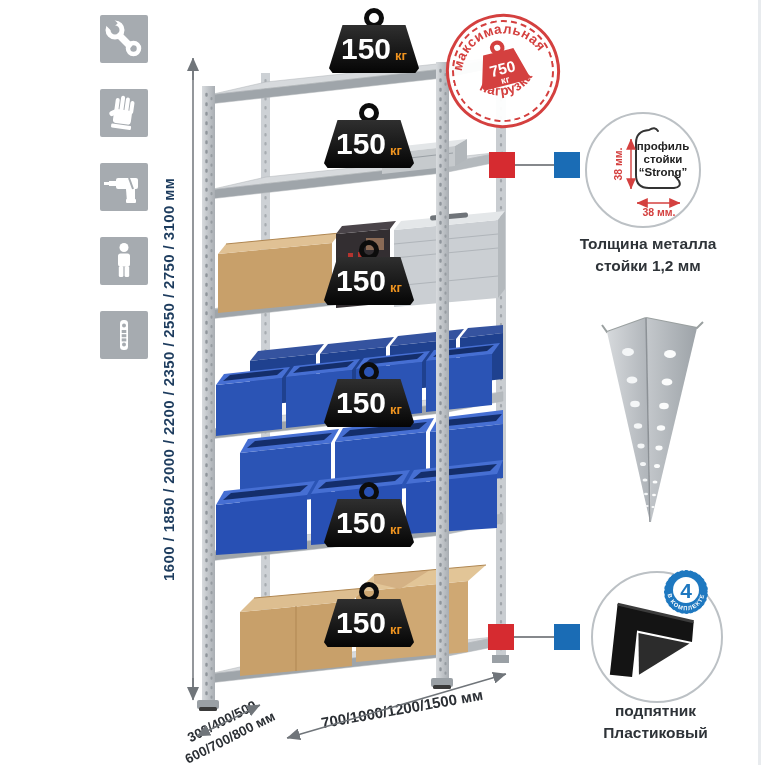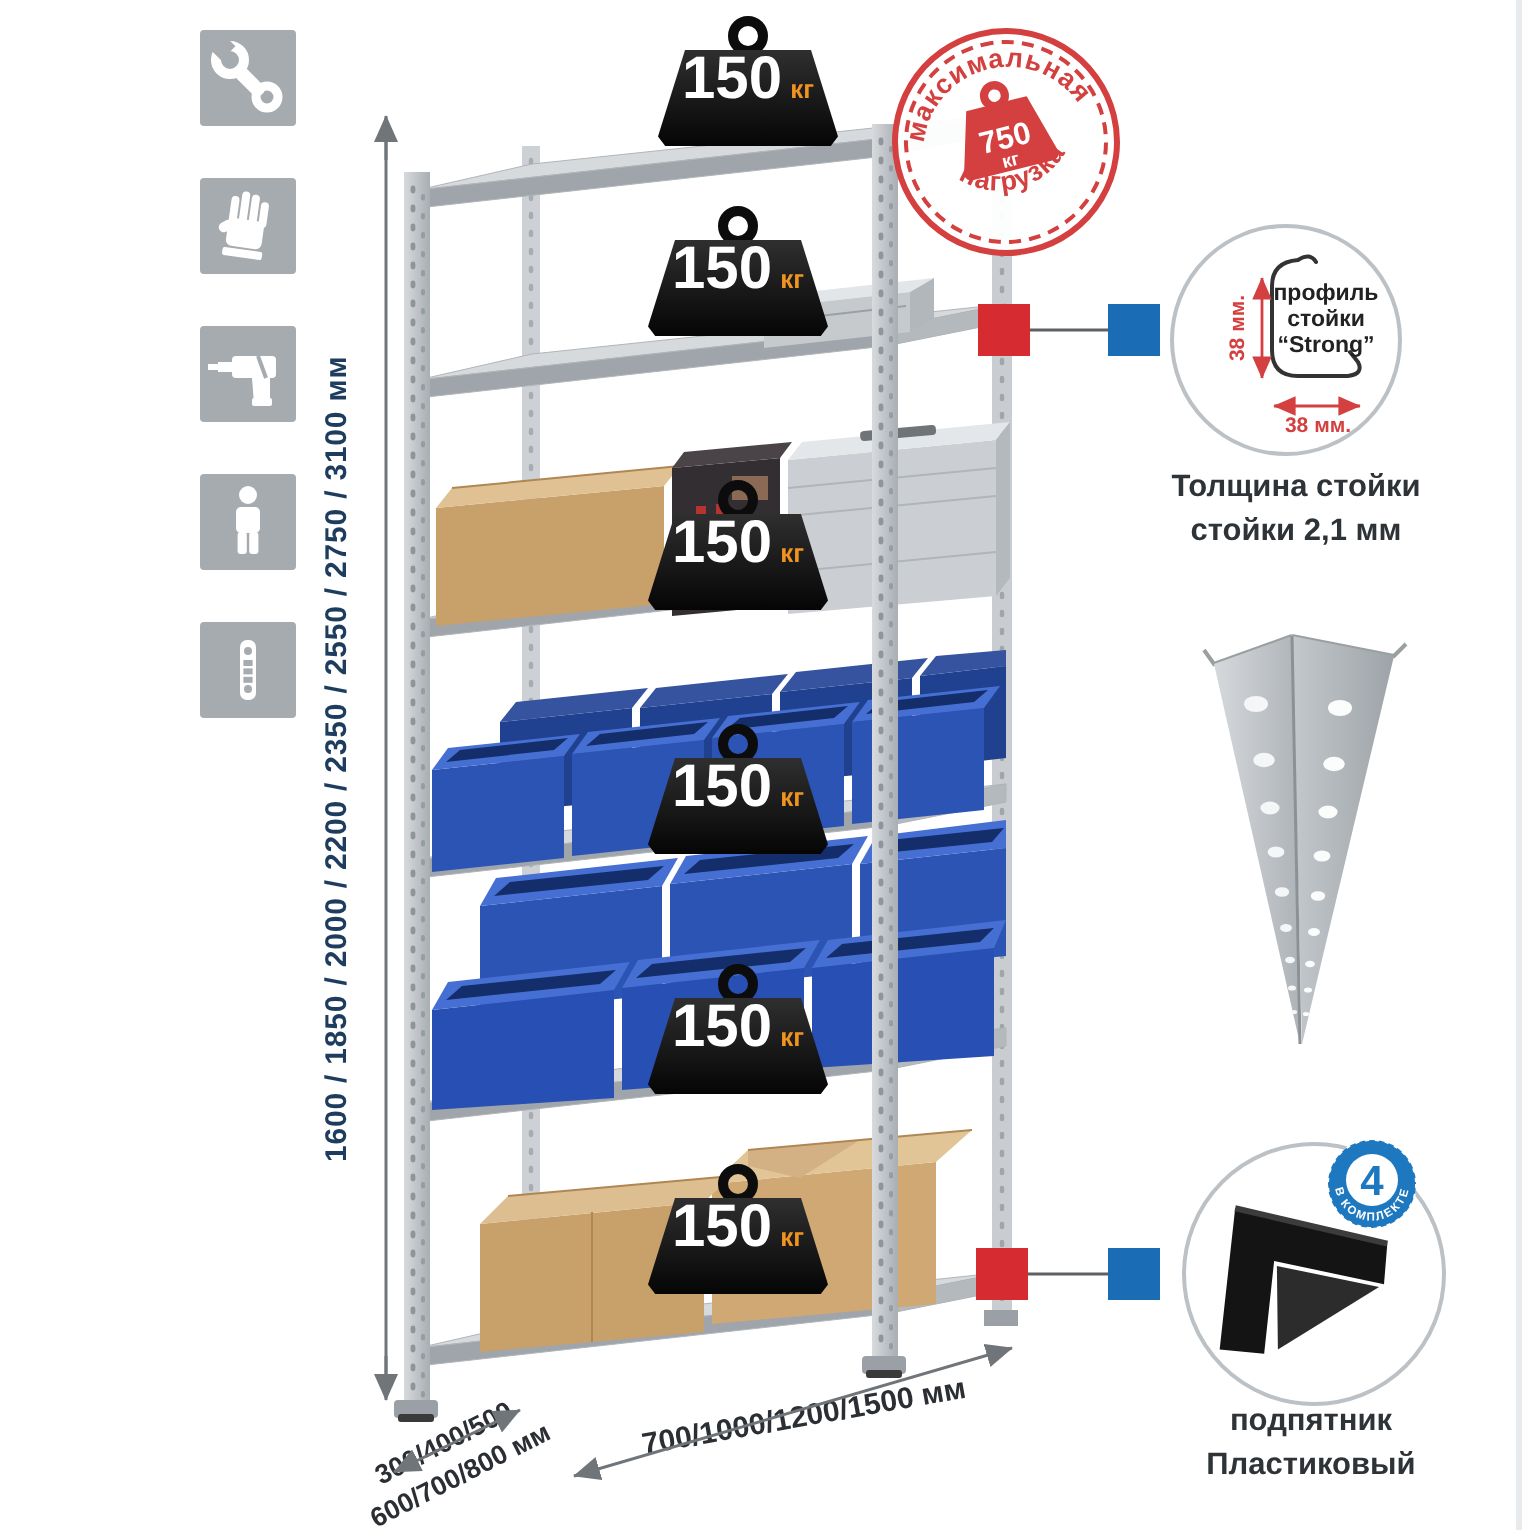--- a/index.html
+++ b/index.html
@@ -18,21 +18,21 @@
     text-align:center;font-size:13.5px;font-weight:bold;color:#2b2f34;line-height:1.3;}
   .width-label{position:absolute;left:272px;top:700px;width:260px;transform:rotate(-10deg);
     text-align:center;font-size:15px;font-weight:bold;color:#2b2f34;}
   .depth-label span{display:block;}
 
   
   .weight{position:absolute;width:90px;display:flex;flex-direction:column;align-items:center;z-index:5;}
   .w-ring{width:10px;height:10px;border:5px solid #0c0c0c;border-radius:50%;margin-bottom:-3px;}
   .w-body{width:90px;height:48px;background:linear-gradient(#2f2f2f,#050505);
     clip-path:polygon(15% 0,85% 0,100% 90%,96% 100%,4% 100%,0 90%);
-    display:flex;justify-content:center;}
+    display:flex;align-items:center;justify-content:center;}
   .w-val{color:#fff;font-size:30px;font-weight:bold;line-height:1;}
   .w-unit{color:#f0941f;font-size:13px;font-weight:bold;margin-left:4px;margin-top:12px;}
 
   
   .stamp{position:absolute;left:446px;top:14px;width:108px;height:108px;border:3px solid #d4403f;
     border-radius:50%;transform:rotate(-14deg);background:rgba(255,255,255,.95);z-index:6;}
   .stamp-inner{position:absolute;inset:3px;border:2px dashed #d4403f;border-radius:50%;}
   .stamp svg{position:absolute;inset:0;width:100%;height:100%;}
   .stamp-arc{font-size:13px;font-weight:bold;fill:#d4403f;letter-spacing:.5px;}
   .stamp-val{font-size:15px;font-weight:bold;fill:#fff;text-anchor:middle;}
@@ -429,22 +429,22 @@
       <line x1="50" y1="89" x2="93" y2="89" stroke="#d4403f" stroke-width="1.4"></line>
       <path d="M57,89 L51,89" marker-end="url(#arwR)" fill="none" stroke="#d4403f" stroke-width="1.4"></path>
       <path d="M86,89 L92,89" marker-end="url(#arwR)" fill="none" stroke="#d4403f" stroke-width="1.4"></path>
       <text class="prof-dim" x="72" y="102">38 мм.</text>
       <text class="prof-label" x="76" y="36">профиль</text>
       <text class="prof-label" x="76" y="49">стойки</text>
       <text class="prof-label" x="76" y="62">“Strong”</text>
     </svg>
   </div>
   <div class="caption" style="left:568px;top:233px;width:160px">
-    <span>Толщина стойки</span>
-    <span>стойки 2,1 мм</span>
+    <span>Толщина металла</span>
+    <span>стойки 1,2 мм</span>
   </div>
 
   <div class="detail-circle" style="left:591px;top:571px;width:128px;height:128px">
     <svg viewBox="0 0 128 128">
       <g transform="rotate(16 60 60)">
         <path d="M18,42 L96,38 L100,58 L44,62 L52,108 L30,112 Z" fill="#141414"></path>
         <path d="M46,64 L98,60 L58,104 Z" fill="#2c2c2c"></path>
         <path d="M18,42 L96,38" stroke="#3c3c3c" stroke-width="3" fill="none"></path>
       </g>
     </svg>

